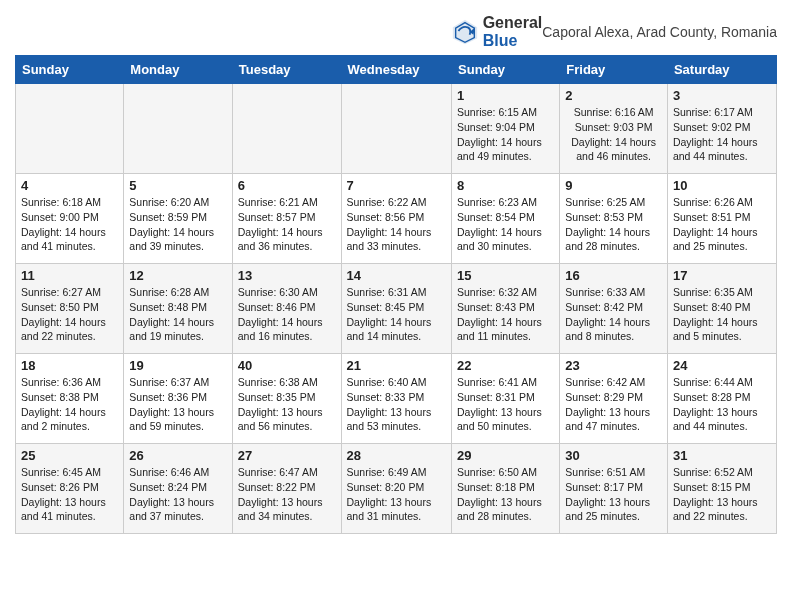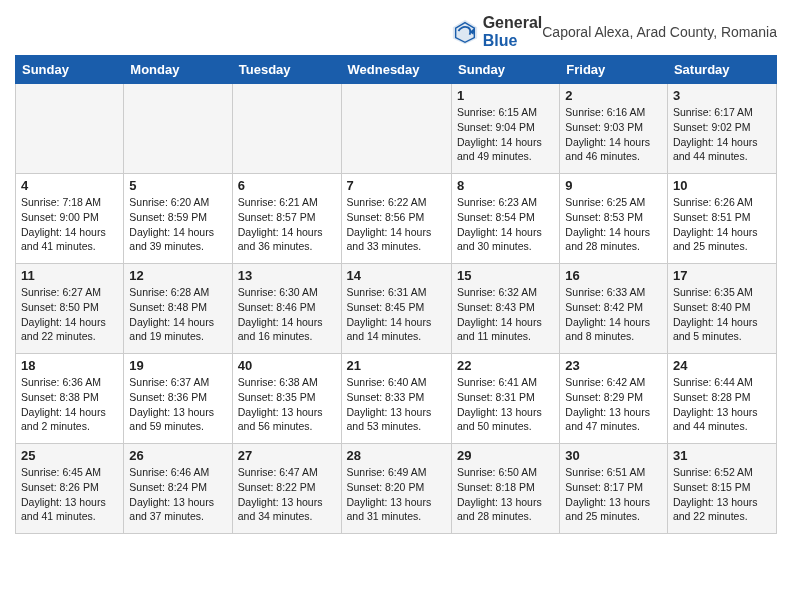--- a/index.html
+++ b/index.html
@@ -140,37 +140,37 @@
         <td class="empty-cell"></td>
         <td>
           <span class="day-num">1</span>
           <div class="day-info" style="white-space: pre-line;">Sunrise: 6:15 AM
 Sunset: 9:04 PM
 Daylight: 14 hours
 and 49 minutes.</div>
         </td>
         <td>
           <span class="day-num">2</span>
-          <div class="day-info" style="white-space: pre-line;">Sunrise: 6:16 AM
+          <div class="day-info" style="white-space: pre-line; text-align: center;">Sunrise: 6:16 AM
 Sunset: 9:03 PM
 Daylight: 14 hours
 and 46 minutes.</div>
         </td>
         <td>
           <span class="day-num">3</span>
           <div class="day-info" style="white-space: pre-line;">Sunrise: 6:17 AM
 Sunset: 9:02 PM
 Daylight: 14 hours
 and 44 minutes.</div>
         </td>
       </tr>
       <tr>
         <td>
           <span class="day-num">4</span>
-          <div class="day-info" style="white-space: pre-line;">Sunrise: 7:18 AM
+          <div class="day-info" style="white-space: pre-line;">Sunrise: 6:18 AM
 Sunset: 9:00 PM
 Daylight: 14 hours
 and 41 minutes.</div>
         </td>
         <td>
           <span class="day-num">5</span>
           <div class="day-info" style="white-space: pre-line;">Sunrise: 6:20 AM
 Sunset: 8:59 PM
 Daylight: 14 hours
 and 39 minutes.</div>

